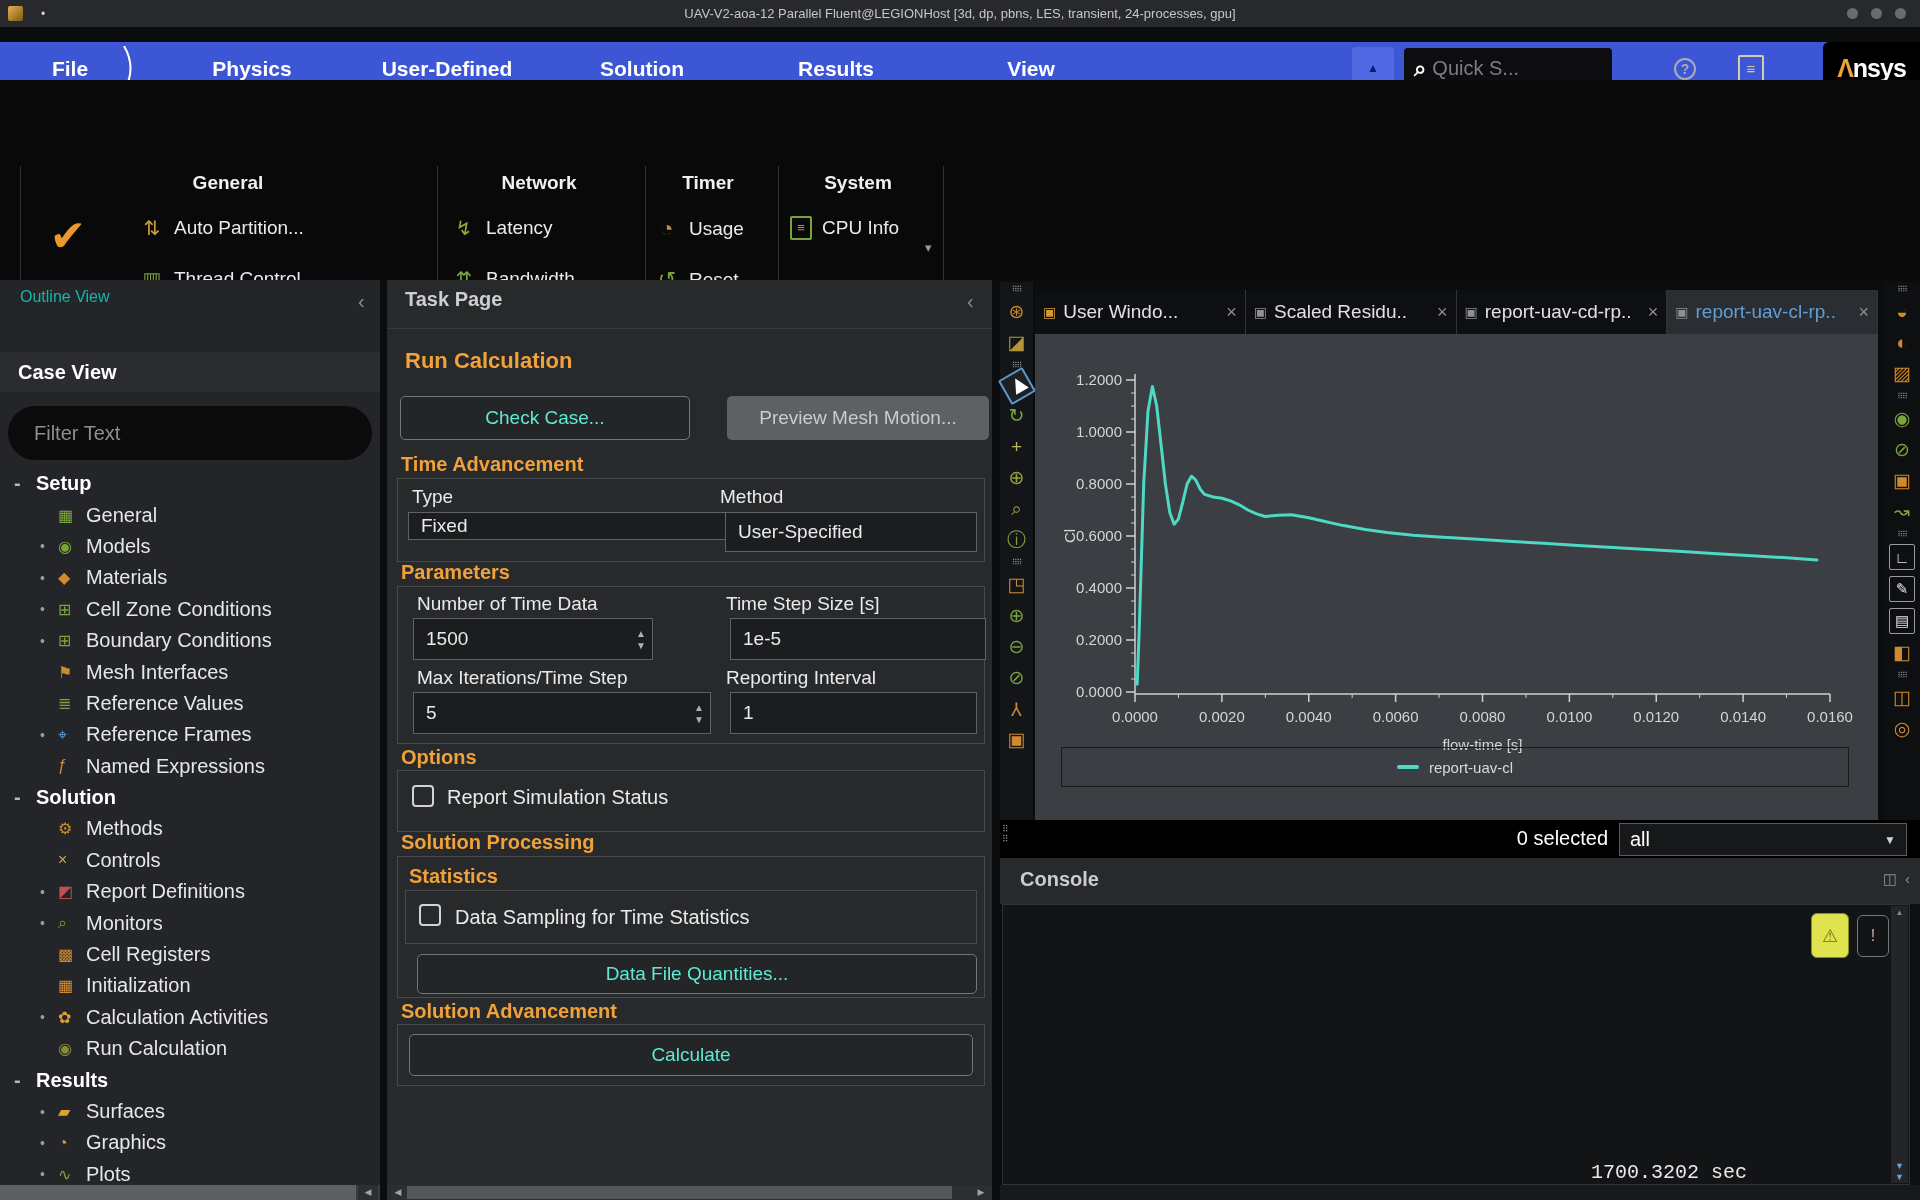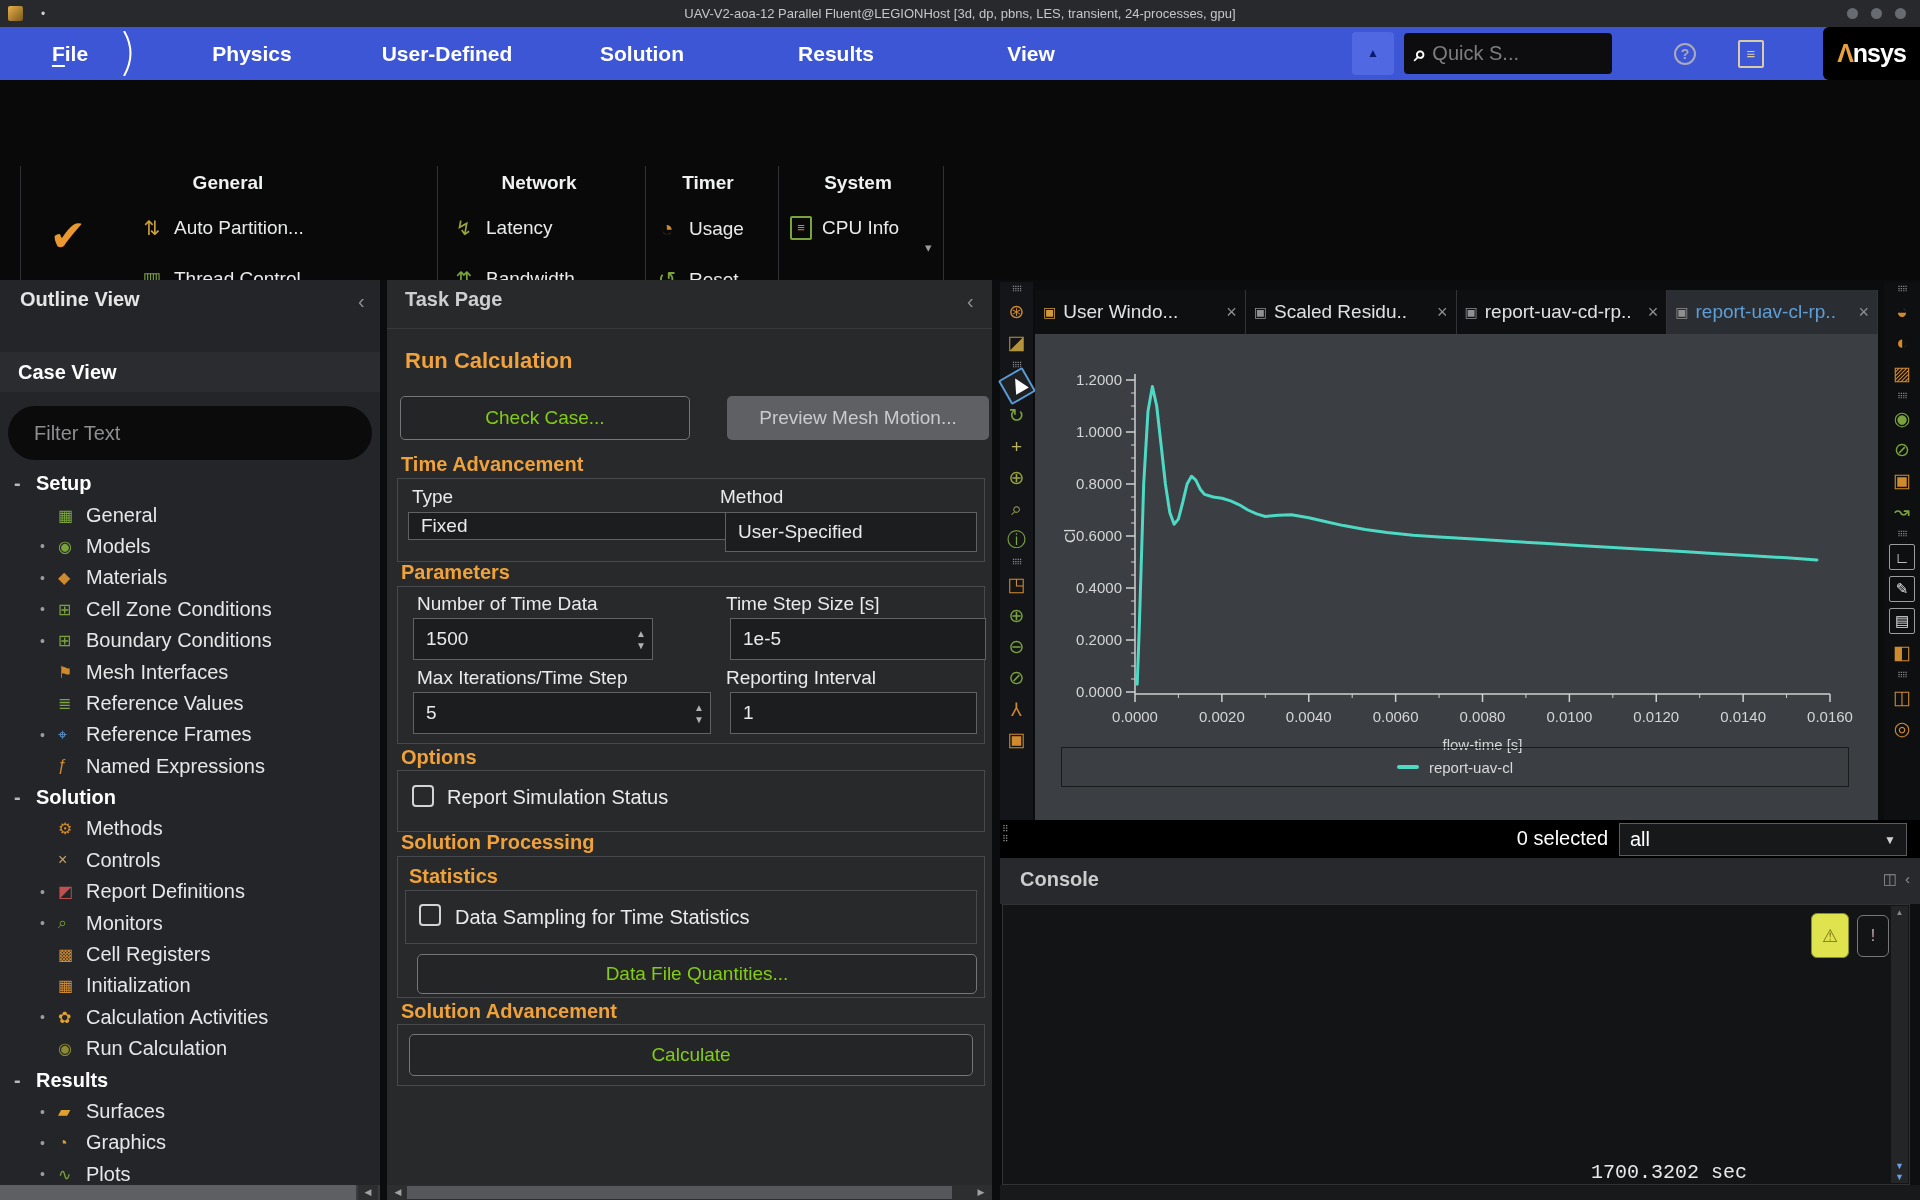--- a/index.html
+++ b/index.html
@@ -6,21 +6,21 @@
 html,body{width:1920px;height:1200px;background:#000;font-family:"Liberation Sans",sans-serif;overflow:hidden}
 .app{position:relative;width:1920px;height:1200px;background:#0b0c0d;overflow:hidden}
 
 .titlebar{position:absolute;left:0;top:0;width:1920px;height:27px;background:#27292d;display:flex;align-items:center}
 .app-icon{width:15px;height:15px;margin-left:8px;background:linear-gradient(135deg,#e8b04a,#7a5a1a);border-radius:2px}
 .menu-dot{color:#cfd0d2;font-size:12px;margin-left:18px}
 .tb-title{position:absolute;left:0;right:0;text-align:center;color:#c6c7c9;font-size:13px;pointer-events:none}
 .win-dots{position:absolute;right:14px;top:8px;display:flex;gap:13px}
 .win-dots i{width:11px;height:11px;border-radius:50%;background:#686b70;display:block}
 
-.menubar{position:absolute;left:0;top:27px;width:1920px;height:59px;background:#3d56d6}
+.menubar{position:absolute;left:0;top:42px;width:1920px;height:59px;background:#3d56d6}
 .menu-item{position:absolute;top:0;height:53px;line-height:53px;color:#fff;font-size:21px;font-weight:bold;transform:translateX(-50%);cursor:default;white-space:nowrap}
 .menu-item b{border-bottom:2px solid #fff;font-weight:bold}
 .menu-sep{position:absolute;left:122px;top:4px}
 .menu-tab-active{position:absolute;left:1133px;top:0;width:190px;height:53px;background:#000;color:#fff;font-size:21px;font-weight:bold;text-align:center;line-height:53px}
 .ribbon-collapse{position:absolute;left:1352px;top:5px;width:42px;height:43px;background:#5068e2;border-radius:4px;color:#0a1a6e;font-size:12px;text-align:center;line-height:43px}
 .quick-search{position:absolute;left:1404px;top:6px;width:208px;height:41px;background:#0d0d0f;border-radius:4px;display:flex;align-items:center}
 .qs-icon{color:#fff;font-size:22px;font-weight:bold;margin:0 6px 0 10px}
 .quick-search input{background:transparent;border:none;outline:none;color:#e6e7e8;font-size:20px;width:140px;font-family:"Liberation Sans",sans-serif}
 .quick-search input::placeholder{color:#7d7e80}
 .help-icon{position:absolute;left:1674px;top:16px;width:22px;height:22px;border:2px solid #aab;border-radius:50%;color:#aab;font-size:14px;font-weight:bold;text-align:center;line-height:18px}
@@ -33,21 +33,21 @@
 .rtitle{position:absolute;top:92px;transform:translateX(-50%);color:#f0f1f2;font-size:19px;font-weight:bold}
 .big-btn{position:absolute;left:28px;top:130px;width:80px;text-align:center;cursor:pointer}
 .big-ic{display:block;font-size:44px;color:#e8982f;line-height:52px}
 .big-lbl{display:block;color:#e9eaeb;font-size:19px;margin-top:14px}
 .ritem{position:absolute;display:flex;align-items:center;gap:10px;color:#e9eaeb;font-size:19px;cursor:pointer;white-space:nowrap}
 .ric{font-size:20px;width:24px;text-align:center}
 .cpu-chip{display:inline-block;width:22px;height:24px;border:2px solid #7aa33c;border-radius:2px;color:#d08a2e;font-size:13px;line-height:20px;text-align:center}
 .cpu-caret{position:absolute;left:925px;top:160px;color:#9a9b9d;font-size:13px}
 
 .sidebar{position:absolute;left:0;top:280px;width:380px;height:905px;background:#232529;overflow:hidden}
-.ov-header{position:absolute;left:20px;top:8px;color:#e5e5e5;font-size:20px;font-weight:bold}
+.ov-header{position:absolute;left:20px;top:8px;color:#14b8a6;font-size:16px;font-weight:normal}
 .ov-chevron{position:absolute;left:358px;top:10px;color:#8f9092;font-size:20px;cursor:pointer}
 .case-view{position:absolute;left:0;top:72px;width:380px;height:40px;background:#2a2c30;color:#fff;font-size:20px;font-weight:bold;line-height:40px;padding-left:18px;cursor:pointer}
 .filter-pill{position:absolute;left:8px;top:126px;width:364px;height:54px;background:#0b0b0c;border-radius:27px;display:flex;align-items:center}
 .filter-pill input{background:transparent;border:none;outline:none;color:#e6e7e8;font-size:20px;margin-left:26px;width:300px;font-family:"Liberation Sans",sans-serif}
 .filter-pill input::placeholder{color:#8e8f91}
 .tree{position:absolute;left:0;top:188px;width:380px}
 .tree-row{position:relative;height:31.4px;display:flex;align-items:center;cursor:pointer;color:#e6e7e8;font-size:20px;white-space:nowrap}
 .tree-row .expander{position:absolute;left:14px;color:#b8b9bb;font-size:20px;font-weight:bold}
 .tree-row.section .tlabel{position:absolute;left:36px;font-weight:bold;color:#fff}
 .tree-row .bullet{position:absolute;left:40px;color:#9b9c9e;font-size:14px}
@@ -57,21 +57,21 @@
 .side-scroll .thumb{position:absolute;left:0;top:0;width:356px;height:15px;background:#5d5f62}
 .side-scroll .sbtn{position:absolute;right:2px;top:0;width:20px;height:15px;color:#a0a1a3;font-size:9px;text-align:center;line-height:15px;background:#2c2e30}
 
 .taskpage{position:absolute;left:387px;top:280px;width:605px;height:905px;background:#27292b;overflow:hidden}
 .tp-header{position:absolute;left:18px;top:8px;color:#cdcecf;font-size:20px;font-weight:bold}
 .tp-chevron{position:absolute;left:580px;top:10px;color:#8f9092;font-size:20px;cursor:pointer}
 .tp-divider{position:absolute;left:0;top:48px;width:605px;height:1px;background:#37393b}
 .tp-title{position:absolute;left:18px;top:68px;color:#f2a23b;font-size:22px;font-weight:bold}
 .orange-h{position:absolute;color:#f0a23a;font-size:20px;font-weight:bold}
 .gbox{position:absolute;border:1px solid #47494c}
-.tp-btn{position:absolute;background:#232527;border:1.5px solid #74767a;border-radius:5px;color:#84cc16;font-size:19px;text-align:center;cursor:pointer;font-family:"Liberation Sans",sans-serif}
+.tp-btn{position:absolute;background:#232527;border:1.5px solid #74767a;border-radius:5px;color:#5eead4;font-size:19px;text-align:center;cursor:pointer;font-family:"Liberation Sans",sans-serif}
 .tp-btn.disabled{background:#5e6063;border:none;color:#c9cbce}
 .tp-lbl{position:absolute;color:#e9eaeb;font-size:19px;white-space:nowrap}
 .tp-select{position:absolute;background:#1b1d1f;border:1px solid #5f6164;color:#e9eaeb;font-size:19px;display:flex;align-items:center;padding-left:12px;cursor:pointer}
 .tp-select .caret{position:absolute;right:12px;color:#cfd0d2;font-size:12px}
 .tp-input{position:absolute;background:#1b1d1f;border:1px solid #5f6164}
 .tp-input input{width:100%;height:100%;background:transparent;border:none;outline:none;color:#e9eaeb;font-size:19px;padding-left:12px;font-family:"Liberation Sans",sans-serif}
 .spinner{position:absolute;right:6px;top:0;height:100%;display:flex;flex-direction:column;justify-content:center;gap:3px;cursor:pointer}
 .spinner i{font-style:normal;color:#b0b1b3;font-size:10px;line-height:9px}
 .checkbox{position:absolute;width:22px;height:22px;border:2px solid #d2d3d5;border-radius:4px;background:transparent;cursor:pointer}
 .cb-lbl{position:absolute;color:#e9eaeb;font-size:20px;cursor:pointer}

